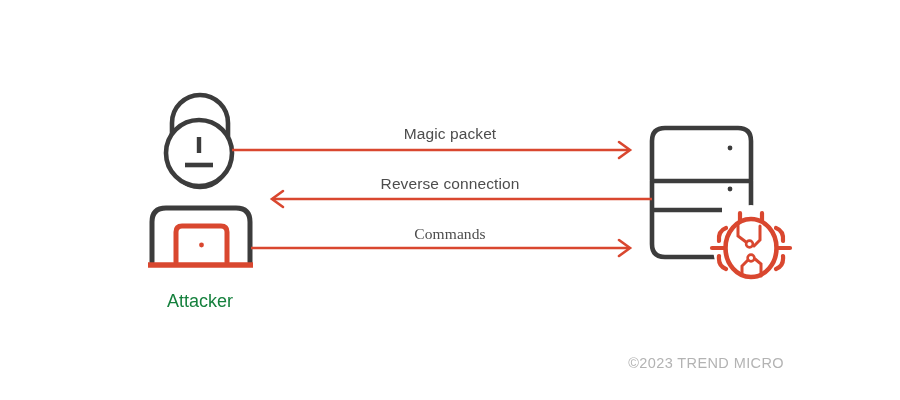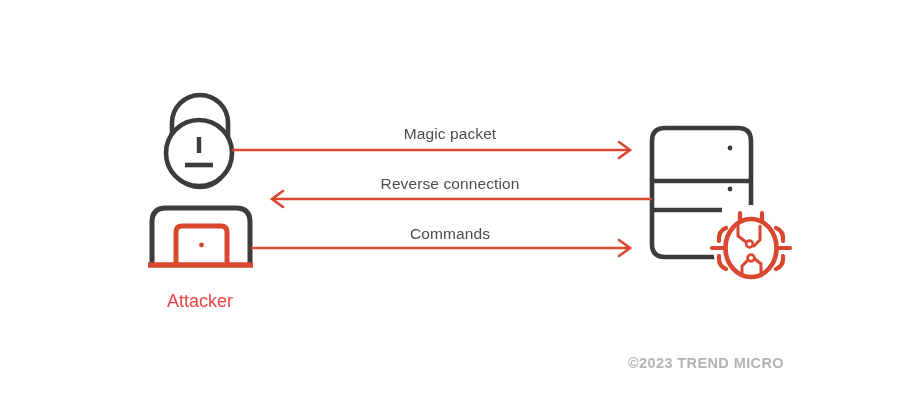--- a/index.html
+++ b/index.html
@@ -34,34 +34,33 @@
   }
   .flow-label {
     font-size: 15.5px;
     letter-spacing: 0.1px;
     color: #4d4d4d;
     text-align: center;
     transform: translateX(-50%);
   }
   .node-label {
     font-size: 18px;
-    color: #ef4444;
+    color: #15803d;
     text-align: center;
     transform: translateX(-50%);
     line-height: 23px;
   }
   .copyright {
     position: absolute;
     font-size: 14.5px;
     color: #b3b3b3;
     letter-spacing: 0.4px;
     right: 28px;
     top: 355px;
     font-family: "Liberation Sans", sans-serif;
-    font-weight: bold;
   }
 </style>
 </head>
 <body>
 
 <div id="canvas">
 
   <svg class="layer" viewBox="0 0 900 400" xmlns="http://www.w3.org/2000/svg">
 
     <g>
@@ -139,21 +138,21 @@
     <g>
       <line x1="251" y1="248" x2="629" y2="248" stroke="#d9472f" stroke-width="2.6" stroke-linecap="butt"></line>
       <path d="M 619 240 L 630 248 L 619 256" fill="none" stroke="#d9472f" stroke-width="2.6" stroke-linecap="round" stroke-linejoin="miter"></path>
     </g>
   </svg>
 
   <div class="lbl flow-label" style="left:450px; top:125px;">Magic packet</div>
 
   <div class="lbl flow-label" style="left:450px; top:175px;text-align:center;">Reverse connection</div>
 
-  <div class="lbl flow-label" style="left:450px; top:225px;">Commands</div>
+  <div class="lbl flow-label" style="left:450px; top:225px;font-family:Liberation Serif, serif;">Commands</div>
 
   <div class="lbl node-label" style="left:200px; top:290px;">Attacker</div>
 
   <div class="lbl node-label" style="left:713px; top:290px;">
   </div>
 
   <div class="copyright">©2023 TREND MICRO</div>
 
 </div>
 

